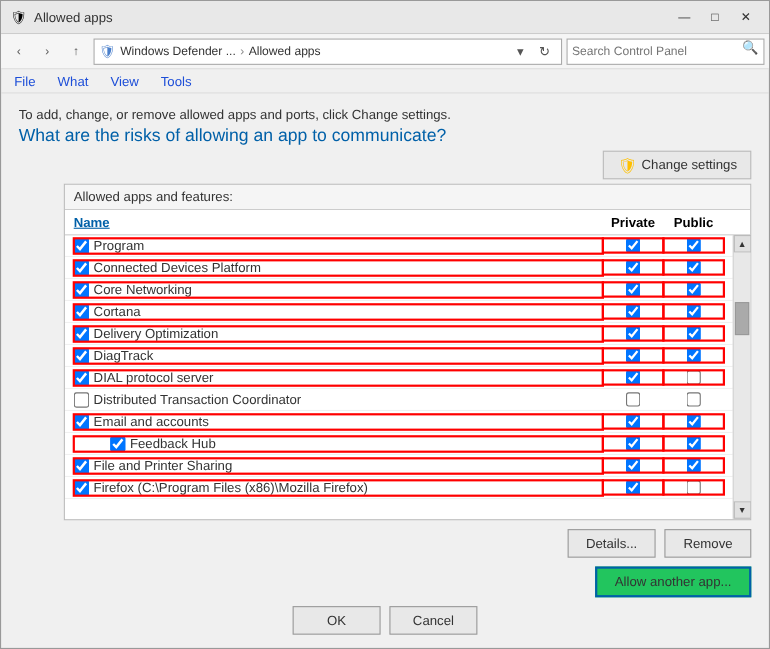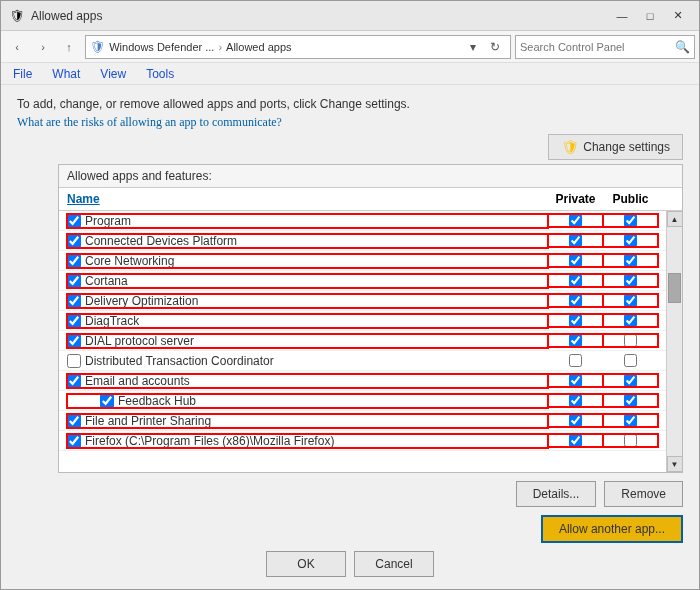--- a/index.html
+++ b/index.html
@@ -122,21 +122,20 @@
       cursor: pointer;
       color: #555;
       font-size: 12px;
     }
 
     .search-box {
       height: 24px;
       border: 1px solid #aaa;
       background: white;
       display: flex;
-      align-items: center;
       padding: 0 4px;
       width: 180px;
       font-size: 11px;
     }
 
     .search-input {
       border: none;
       outline: none;
       flex: 1;
       font-size: 11px;
@@ -178,24 +177,23 @@
     }
 
     .subtitle {
       font-size: 12px;
       color: #333;
       margin-bottom: 4px;
     }
 
     .link {
       color: #0060a8;
-      font-size: 12px;
+      font-size: 16px;
       cursor: pointer;
       text-decoration: none;
-      font-family: Liberation Serif, serif;
     }
 
     .toolbar-row {
       display: flex;
       justify-content: flex-end;
       margin-bottom: 4px;
       margin-top: 4px;
     }
 
     .change-settings-btn {
@@ -611,21 +609,21 @@
         </div>
       </div>
     </div>
 
     <div class="buttons-row">
       <button class="btn">Details...</button>
       <button class="btn">Remove</button>
     </div>
 
     <div class="allow-another-row">
-      <button class="btn" style="min-width:140px; background: #eab308; border: 2px solid #0060a8;">Allow another app...</button>
+      <button class="btn" style="min-width:140px; background: #22c55e; border: 2px solid #0060a8;">Allow another app...</button>
     </div>
 
     <div class="ok-cancel-row">
       <button class="btn" style="min-width:80px;">OK</button>
       <button class="btn" style="min-width:80px;">Cancel</button>
     </div>
   </div>
 </div>
 
 </body></html>

